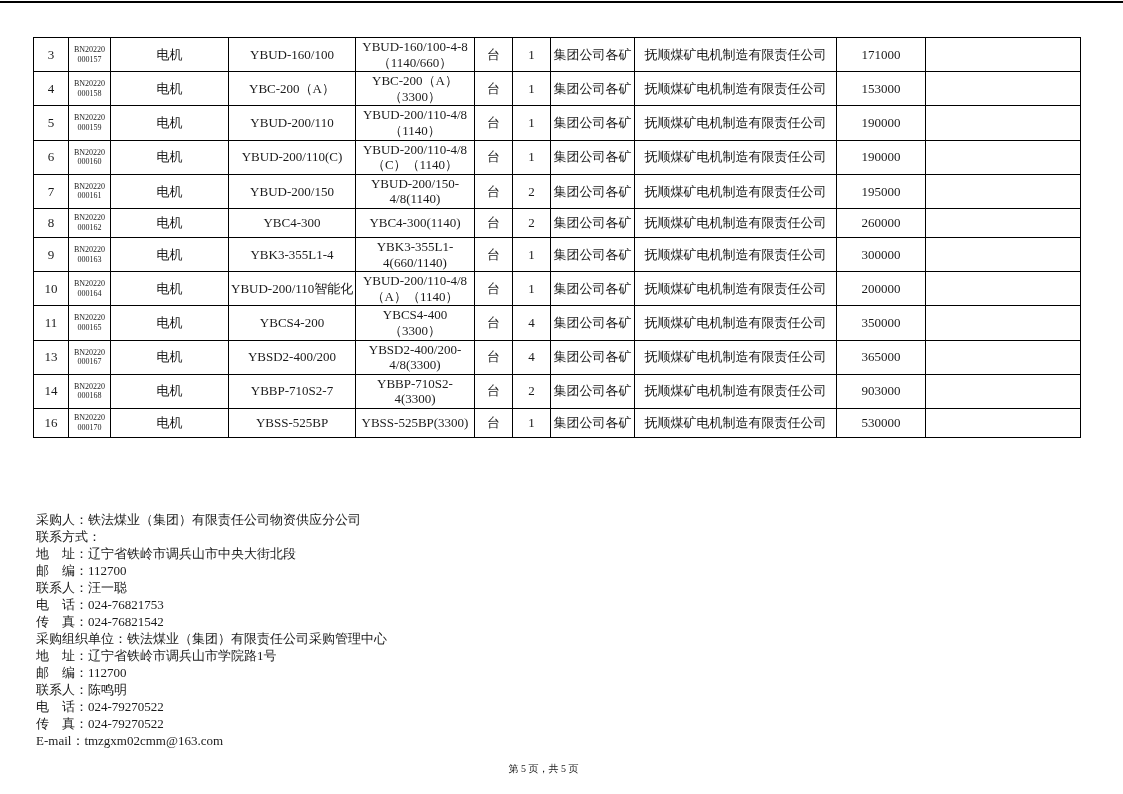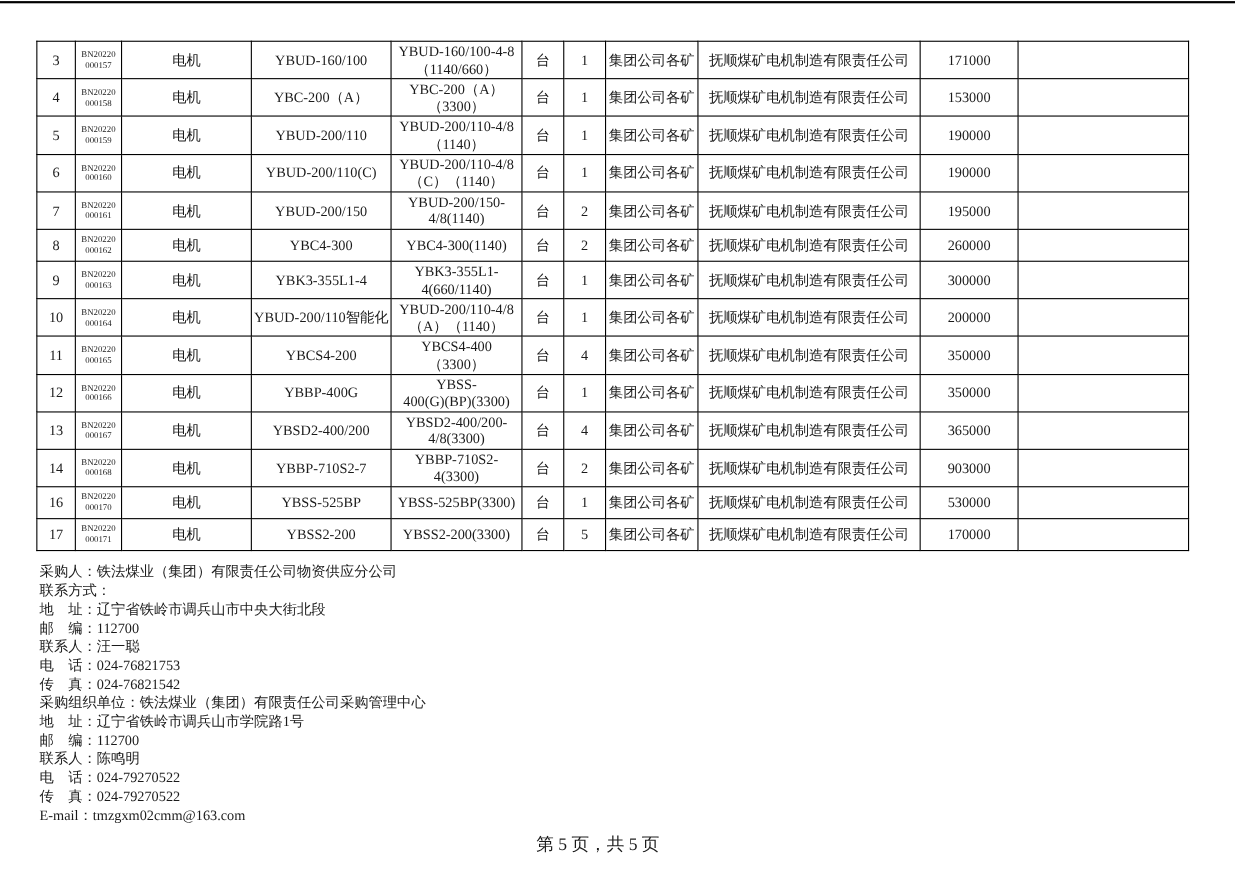--- a/index.html
+++ b/index.html
@@ -60,21 +60,21 @@
     height: 17px;
     line-height: 17px;
     white-space: pre;
   }
   .page-footer {
     position: absolute;
     left: 0;
     top: 761px;
     width: 1087px;
     text-align: center;
-    font-size: 16px;
+    font-size: 10px;
     line-height: 16px;
   }
 </style>
 </head>
 <body>
 
 <div class="page-break-line"></div>
 
 <table class="doc-table">
   <colgroup>
@@ -218,35 +218,20 @@
         <td class="c-model">YBCS4-200</td>
         <td class="c-spec">YBCS4-400（3300）</td>
         <td class="c-unit">台</td>
         <td class="c-qty">4</td>
         <td class="c-scope">集团公司各矿</td>
         <td class="c-supplier">抚顺煤矿电机制造有限责任公司</td>
         <td class="c-price">350000</td>
         <td class="c-note"></td>
       </tr>
       <tr>
-        <td class="c-no">12</td>
-        <td class="c-id">BN20220
-000166</td>
-        <td class="c-category">电机</td>
-        <td class="c-model">YBBP-400G</td>
-        <td class="c-spec">YBSS-
-400(G)(BP)(3300)</td>
-        <td class="c-unit">台</td>
-        <td class="c-qty">1</td>
-        <td class="c-scope">集团公司各矿</td>
-        <td class="c-supplier">抚顺煤矿电机制造有限责任公司</td>
-        <td class="c-price">350000</td>
-        <td class="c-note"></td>
-      </tr>
-      <tr>
         <td class="c-no">13</td>
         <td class="c-id">BN20220
 000167</td>
         <td class="c-category">电机</td>
         <td class="c-model">YBSD2-400/200</td>
         <td class="c-spec">YBSD2-400/200-
 4/8(3300)</td>
         <td class="c-unit">台</td>
         <td class="c-qty">4</td>
         <td class="c-scope">集团公司各矿</td>
@@ -273,34 +258,20 @@
         <td class="c-id">BN20220
 000170</td>
         <td class="c-category">电机</td>
         <td class="c-model">YBSS-525BP</td>
         <td class="c-spec">YBSS-525BP(3300)</td>
         <td class="c-unit">台</td>
         <td class="c-qty">1</td>
         <td class="c-scope">集团公司各矿</td>
         <td class="c-supplier">抚顺煤矿电机制造有限责任公司</td>
         <td class="c-price">530000</td>
-        <td class="c-note"></td>
-      </tr>
-      <tr>
-        <td class="c-no">17</td>
-        <td class="c-id">BN20220
-000171</td>
-        <td class="c-category">电机</td>
-        <td class="c-model">YBSS2-200</td>
-        <td class="c-spec">YBSS2-200(3300)</td>
-        <td class="c-unit">台</td>
-        <td class="c-qty">5</td>
-        <td class="c-scope">集团公司各矿</td>
-        <td class="c-supplier">抚顺煤矿电机制造有限责任公司</td>
-        <td class="c-price">170000</td>
         <td class="c-note"></td>
       </tr>
     </tbody>
 </table>
 
 <div class="contact-block">
     <div class="contact-line">采购人：铁法煤业（集团）有限责任公司物资供应分公司</div>
     <div class="contact-line">联系方式：</div>
     <div class="contact-line">地　址：辽宁省铁岭市调兵山市中央大街北段</div>
     <div class="contact-line">邮　编：112700</div>

